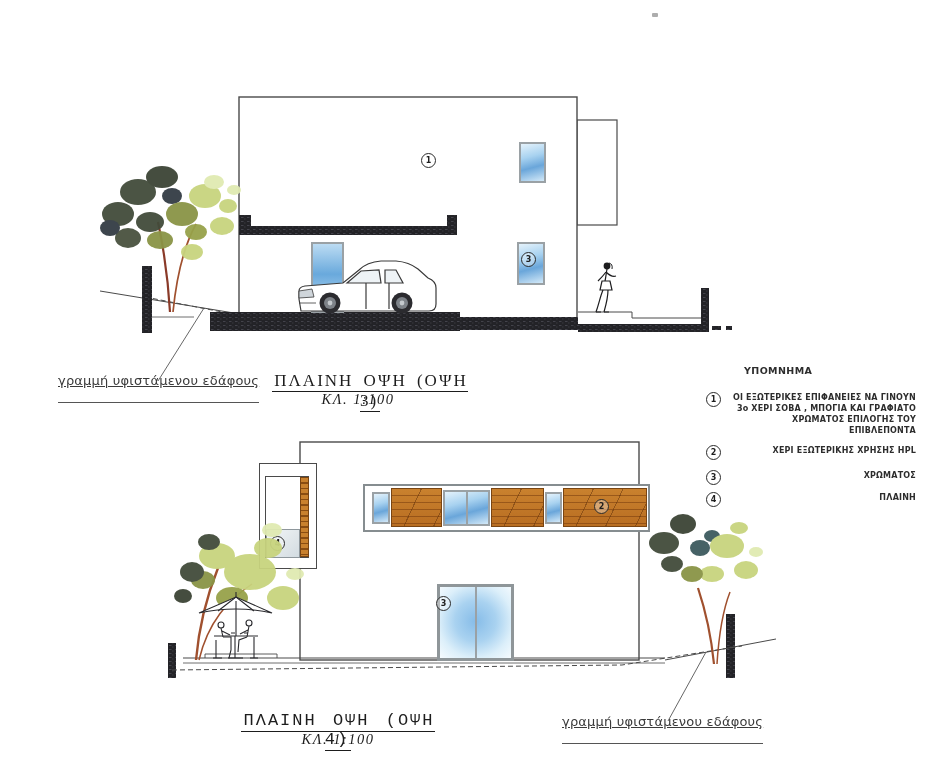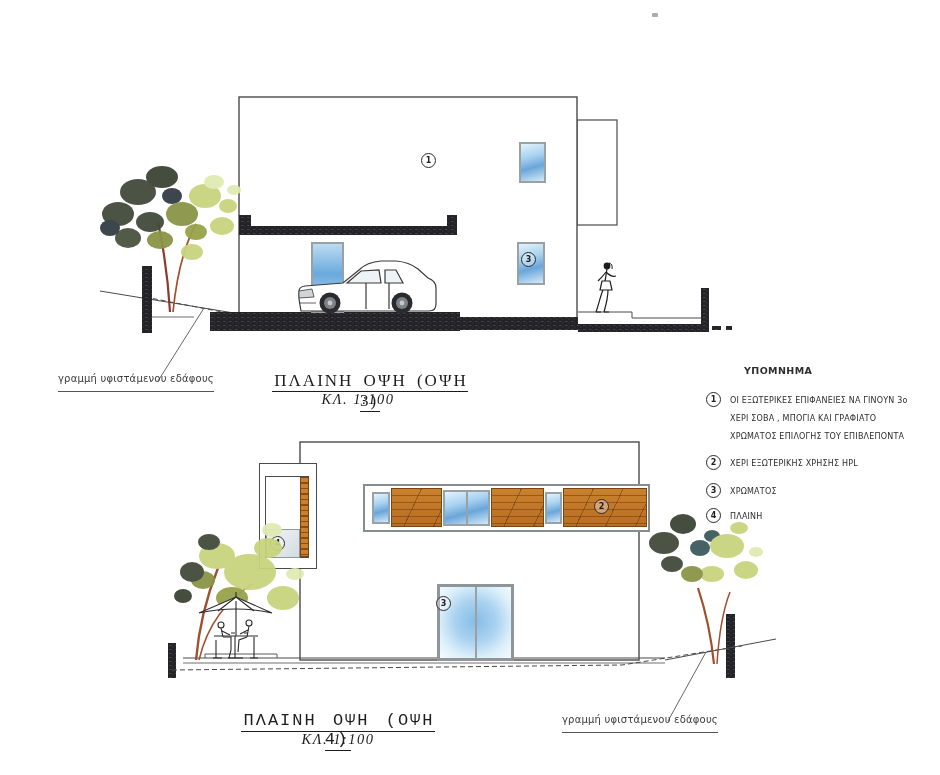--- a/index.html
+++ b/index.html
@@ -36,30 +36,30 @@
            background:rgba(255,255,255,.35);}
 
   
   .title{position:absolute;text-align:center;font-family:"Liberation Serif",serif;
          font-size:17px;letter-spacing:2px;word-spacing:4px;color:#1d1d1d;}
   .title .u{border-bottom:1.5px solid #1d1d1d;padding:0 2px 1px 2px;}
   .scale{position:absolute;text-align:center;font-family:"Liberation Serif",serif;
          font-size:14.5px;letter-spacing:1.5px;color:#1d1d1d;font-style:italic;}
 
   
-  .gnd-label{position:absolute;font-size:10px;color:#3a3a3a;letter-spacing:.2px;
-             border-bottom:1px solid #555;padding-bottom:7px;white-space:nowrap;}
+  .gnd-label{position:absolute;font-size:13px;color:#3a3a3a;letter-spacing:.2px;
+             border-bottom:1px solid #555;padding-bottom:14px;white-space:nowrap;text-decoration:underline;}
 
   
   #legend{position:absolute;left:706px;top:365px;width:228px;}
   #legend .hd{font-size:9.5px;font-weight:700;letter-spacing:.4px;color:#2d2d2d;padding-left:38px;}
   .lg-row{display:flex;align-items:flex-start;gap:9px;}
   .lg-row .callout{position:static;flex:0 0 13px;}
-  .lg-row .txt{font-size:8px;font-weight:400;line-height:18px;letter-spacing:.2px;
-               color:#2d2d2d;width:186px;}
+  .lg-row .txt{font-size:8px;font-weight:700;line-height:11px;letter-spacing:.2px;
+               color:#2d2d2d;width:186px;text-align:right;}
   .mt1{margin-top:16px;} .mt2{margin-top:9px;} .mt3{margin-top:10px;} .mt4{margin-top:7px;}
 
   .smudge{position:absolute;left:652px;top:13px;width:6px;height:4px;background:#6a6a6a;
           opacity:.55;border-radius:1px;}
   svg{display:block;}
 </style>
 </head>
 <body>
 
 <div id="sheet">

